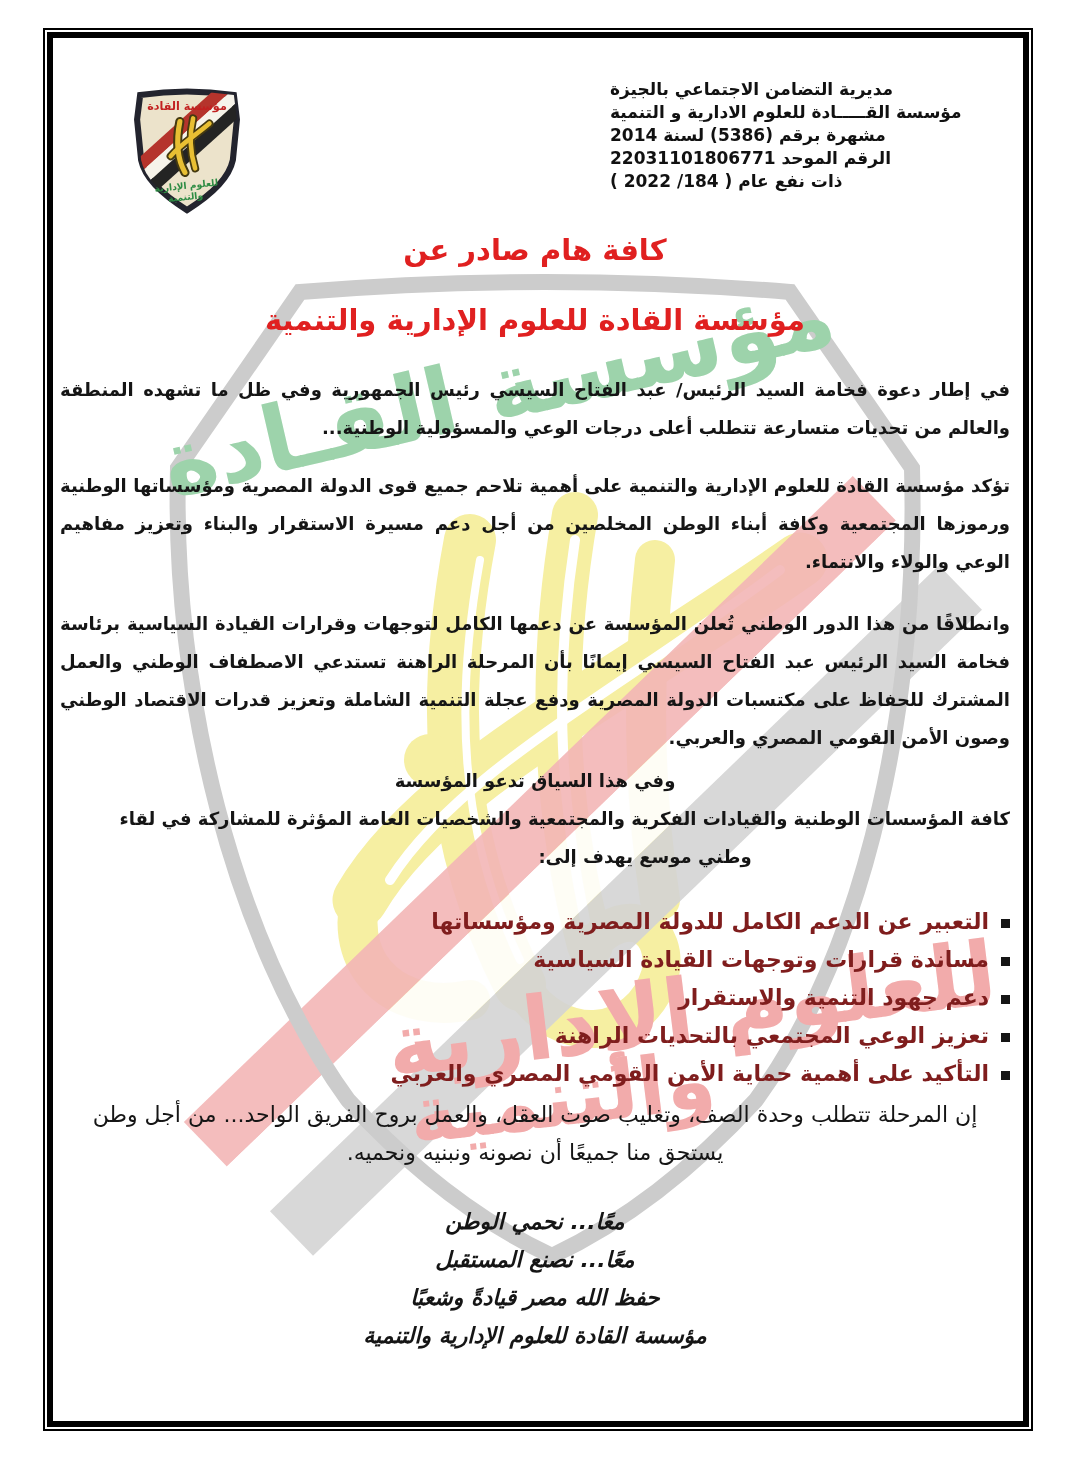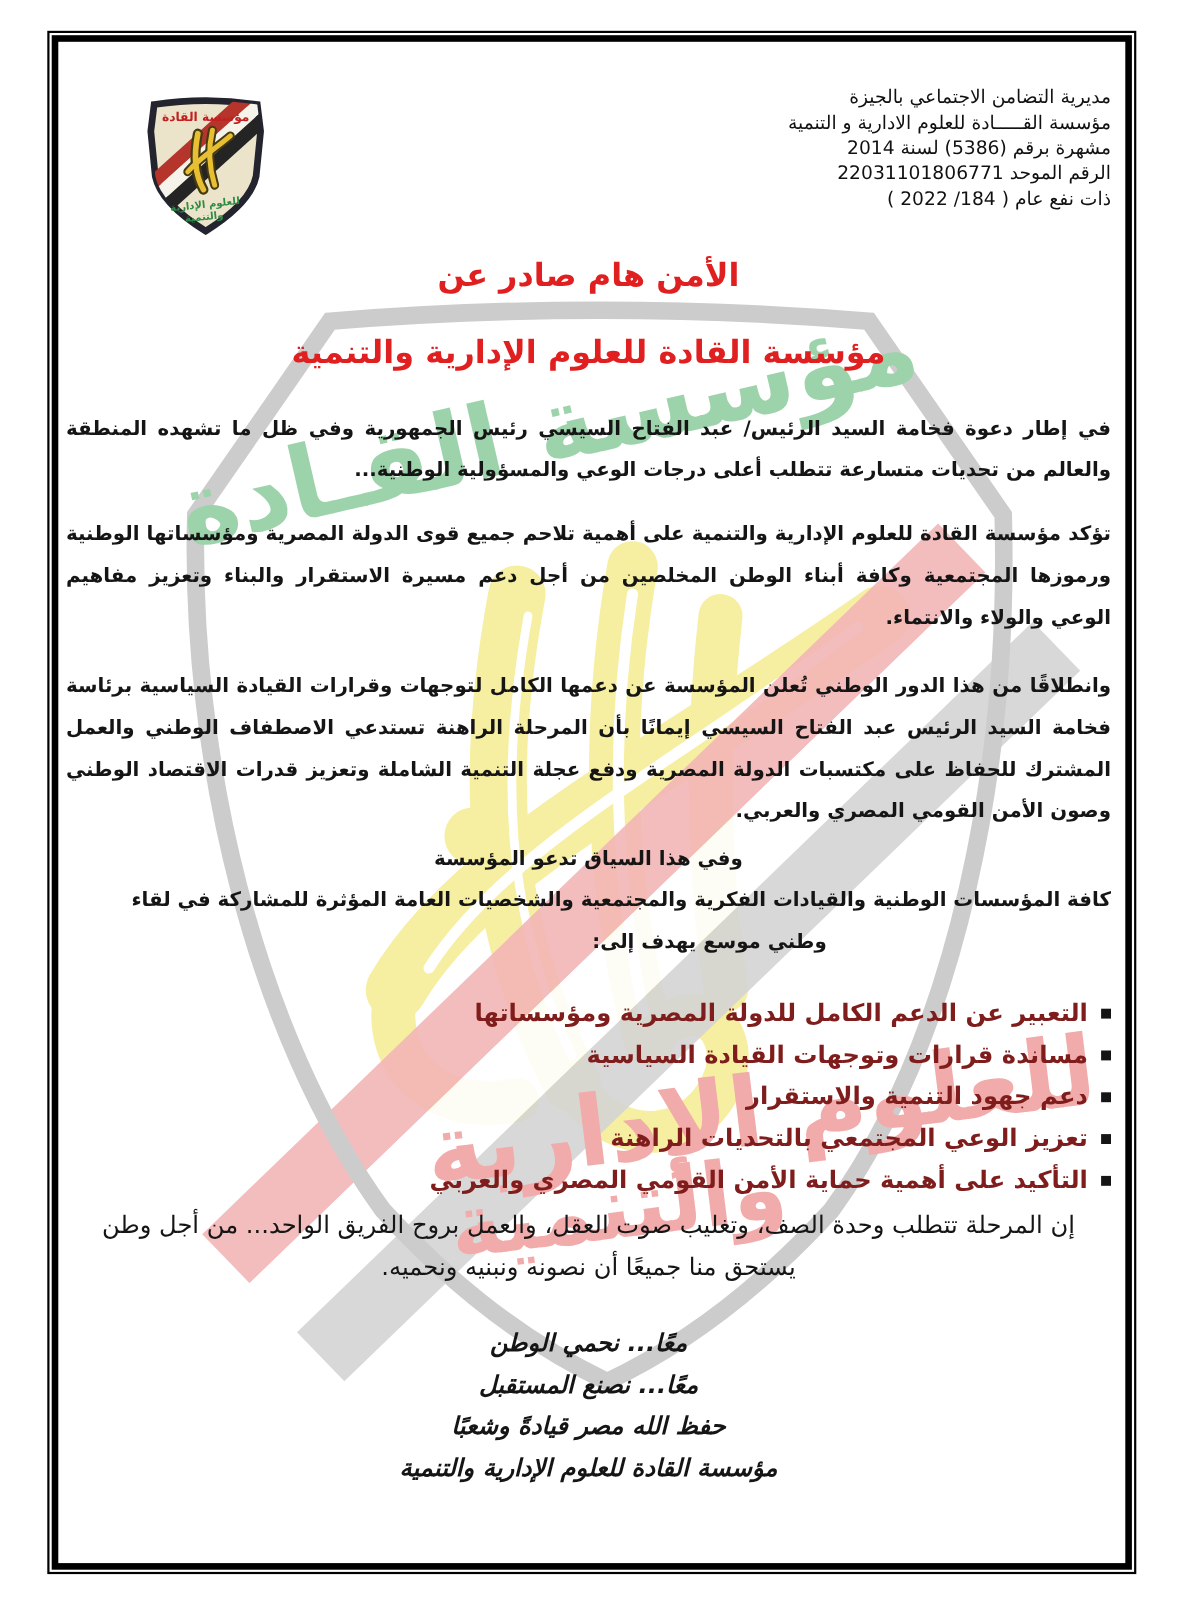--- a/index.html
+++ b/index.html
@@ -14,22 +14,22 @@
   }
   .frame-inner{
     position:absolute;left:2px;top:2px;right:2px;bottom:2px;
     border:6px solid #000;
   }
   
   .watermark{position:absolute;left:0;top:0;width:1080px;height:1470px;z-index:0;pointer-events:none;}
   
   .content{position:absolute;left:60px;top:0;width:950px;height:1470px;z-index:2;}
   .hdr-block{
-    position:absolute;top:78px;right:0;width:400px;text-align:right;
-    font-weight:normal;font-size:17px;line-height:23px;color:#111;direction:rtl;
+    position:absolute;top:78px;right:0;width:400px;text-align:left;
+    font-weight:bold;font-size:17px;line-height:23px;color:#111;direction:rtl;
   }
   .logo-box{position:absolute;left:132px;top:82px;width:110px;height:134px;z-index:3;}
   .title-red{
     position:absolute;left:0;width:950px;text-align:center;direction:rtl;
     color:#e02020;font-weight:bold;font-size:29px;
   }
   .t1{top:233px;}
   .t2{top:303px;}
   .para{
     position:absolute;left:0;width:950px;direction:rtl;color:#151515;
@@ -132,21 +132,21 @@
 <div class="content">
 
   <div class="hdr-block">
     <div>مديرية التضامن الاجتماعي بالجيزة</div>
     <div>مؤسسة القـــــادة للعلوم الادارية و التنمية</div>
     <div>مشهرة برقم (5386) لسنة 2014</div>
     <div>الرقم الموحد 22031101806771</div>
     <div>ذات نفع عام ( 184/ 2022 )</div>
   </div>
 
-  <div class="title-red t1">الأمن هام صادر عن</div>
+  <div class="title-red t1">كافة هام صادر عن</div>
   <div class="title-red t2">مؤسسة القادة للعلوم الإدارية والتنمية</div>
 
   <div class="para p1">في إطار دعوة فخامة السيد الرئيس/ عبد الفتاح السيسي رئيس الجمهورية وفي ظل ما تشهده المنطقة والعالم من تحديات متسارعة تتطلب أعلى درجات الوعي والمسؤولية الوطنية...</div>
 
   <div class="para p2">تؤكد مؤسسة القادة للعلوم الإدارية والتنمية على أهمية تلاحم جميع قوى الدولة المصرية ومؤسساتها الوطنية ورموزها المجتمعية وكافة أبناء الوطن المخلصين من أجل دعم مسيرة الاستقرار والبناء وتعزيز مفاهيم الوعي والولاء والانتماء.</div>
 
   <div class="para p3">وانطلاقًا من هذا الدور الوطني تُعلن المؤسسة عن دعمها الكامل لتوجهات وقرارات القيادة السياسية برئاسة فخامة السيد الرئيس عبد الفتاح السيسي إيمانًا بأن المرحلة الراهنة تستدعي الاصطفاف الوطني والعمل المشترك للحفاظ على مكتسبات الدولة المصرية ودفع عجلة التنمية الشاملة وتعزيز قدرات الاقتصاد الوطني وصون الأمن القومي المصري والعربي.</div>
 
   <div class="para p4">
     <div class="center-line">وفي هذا السياق تدعو المؤسسة</div>

